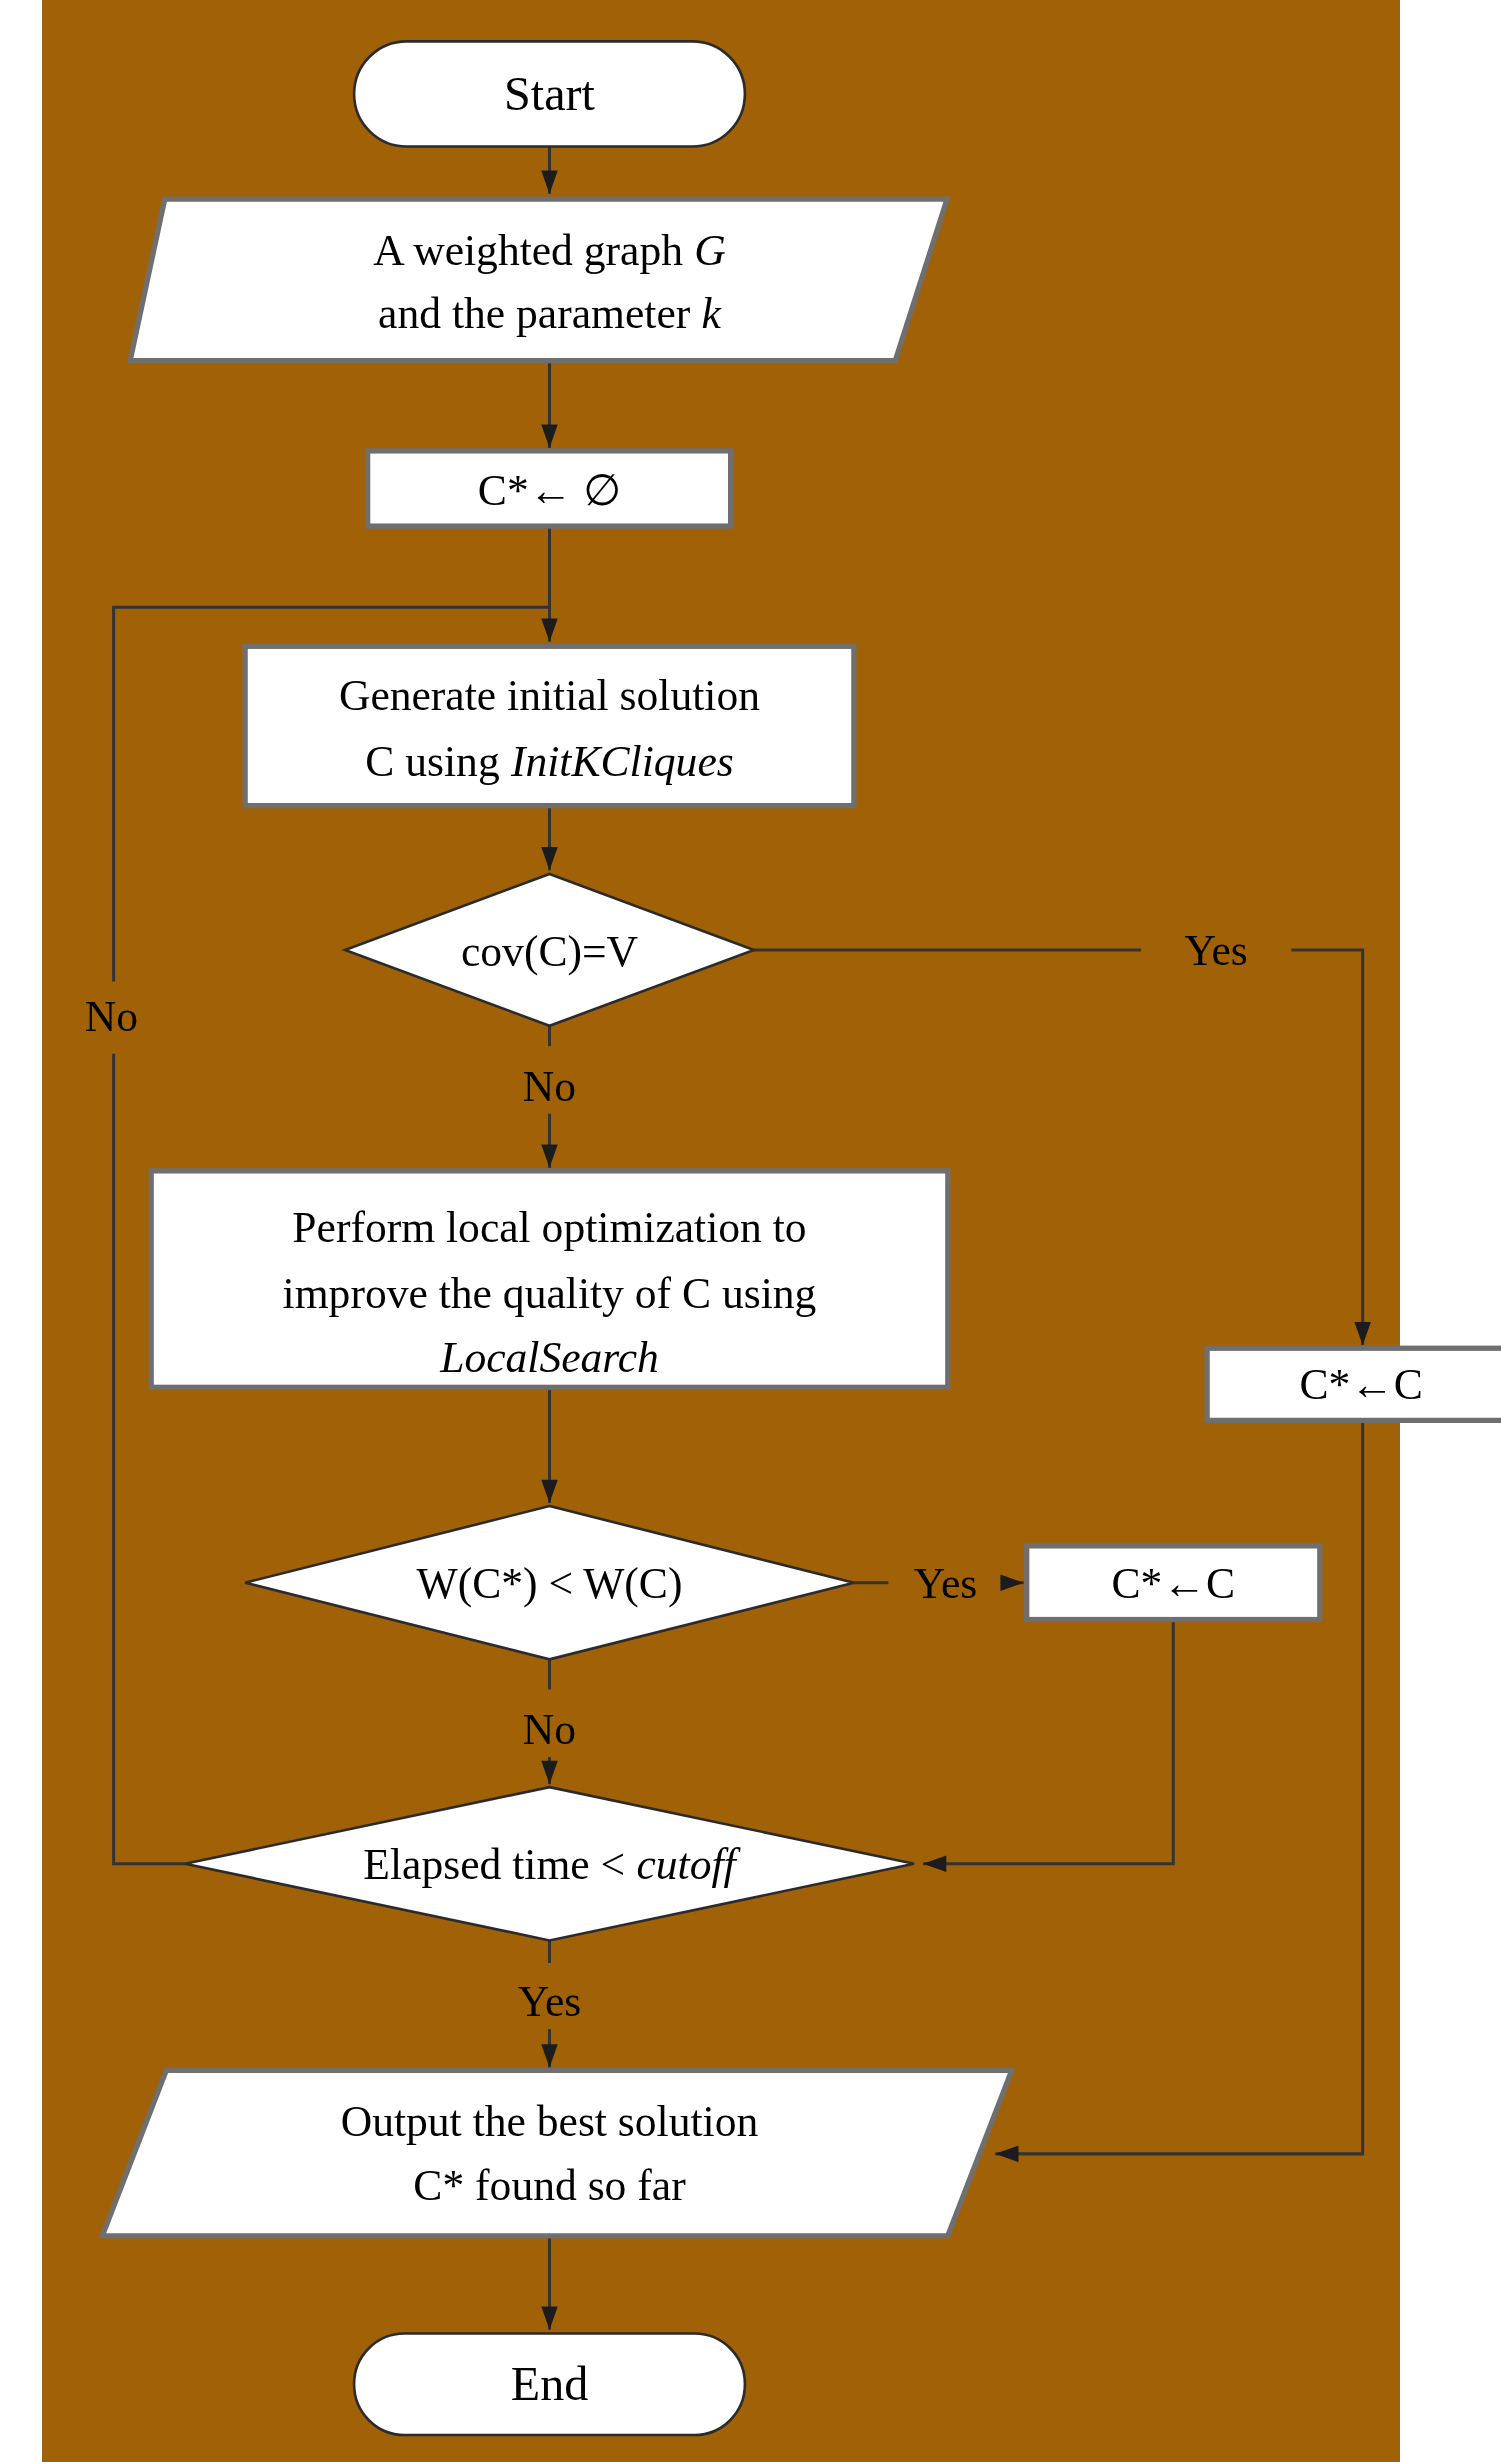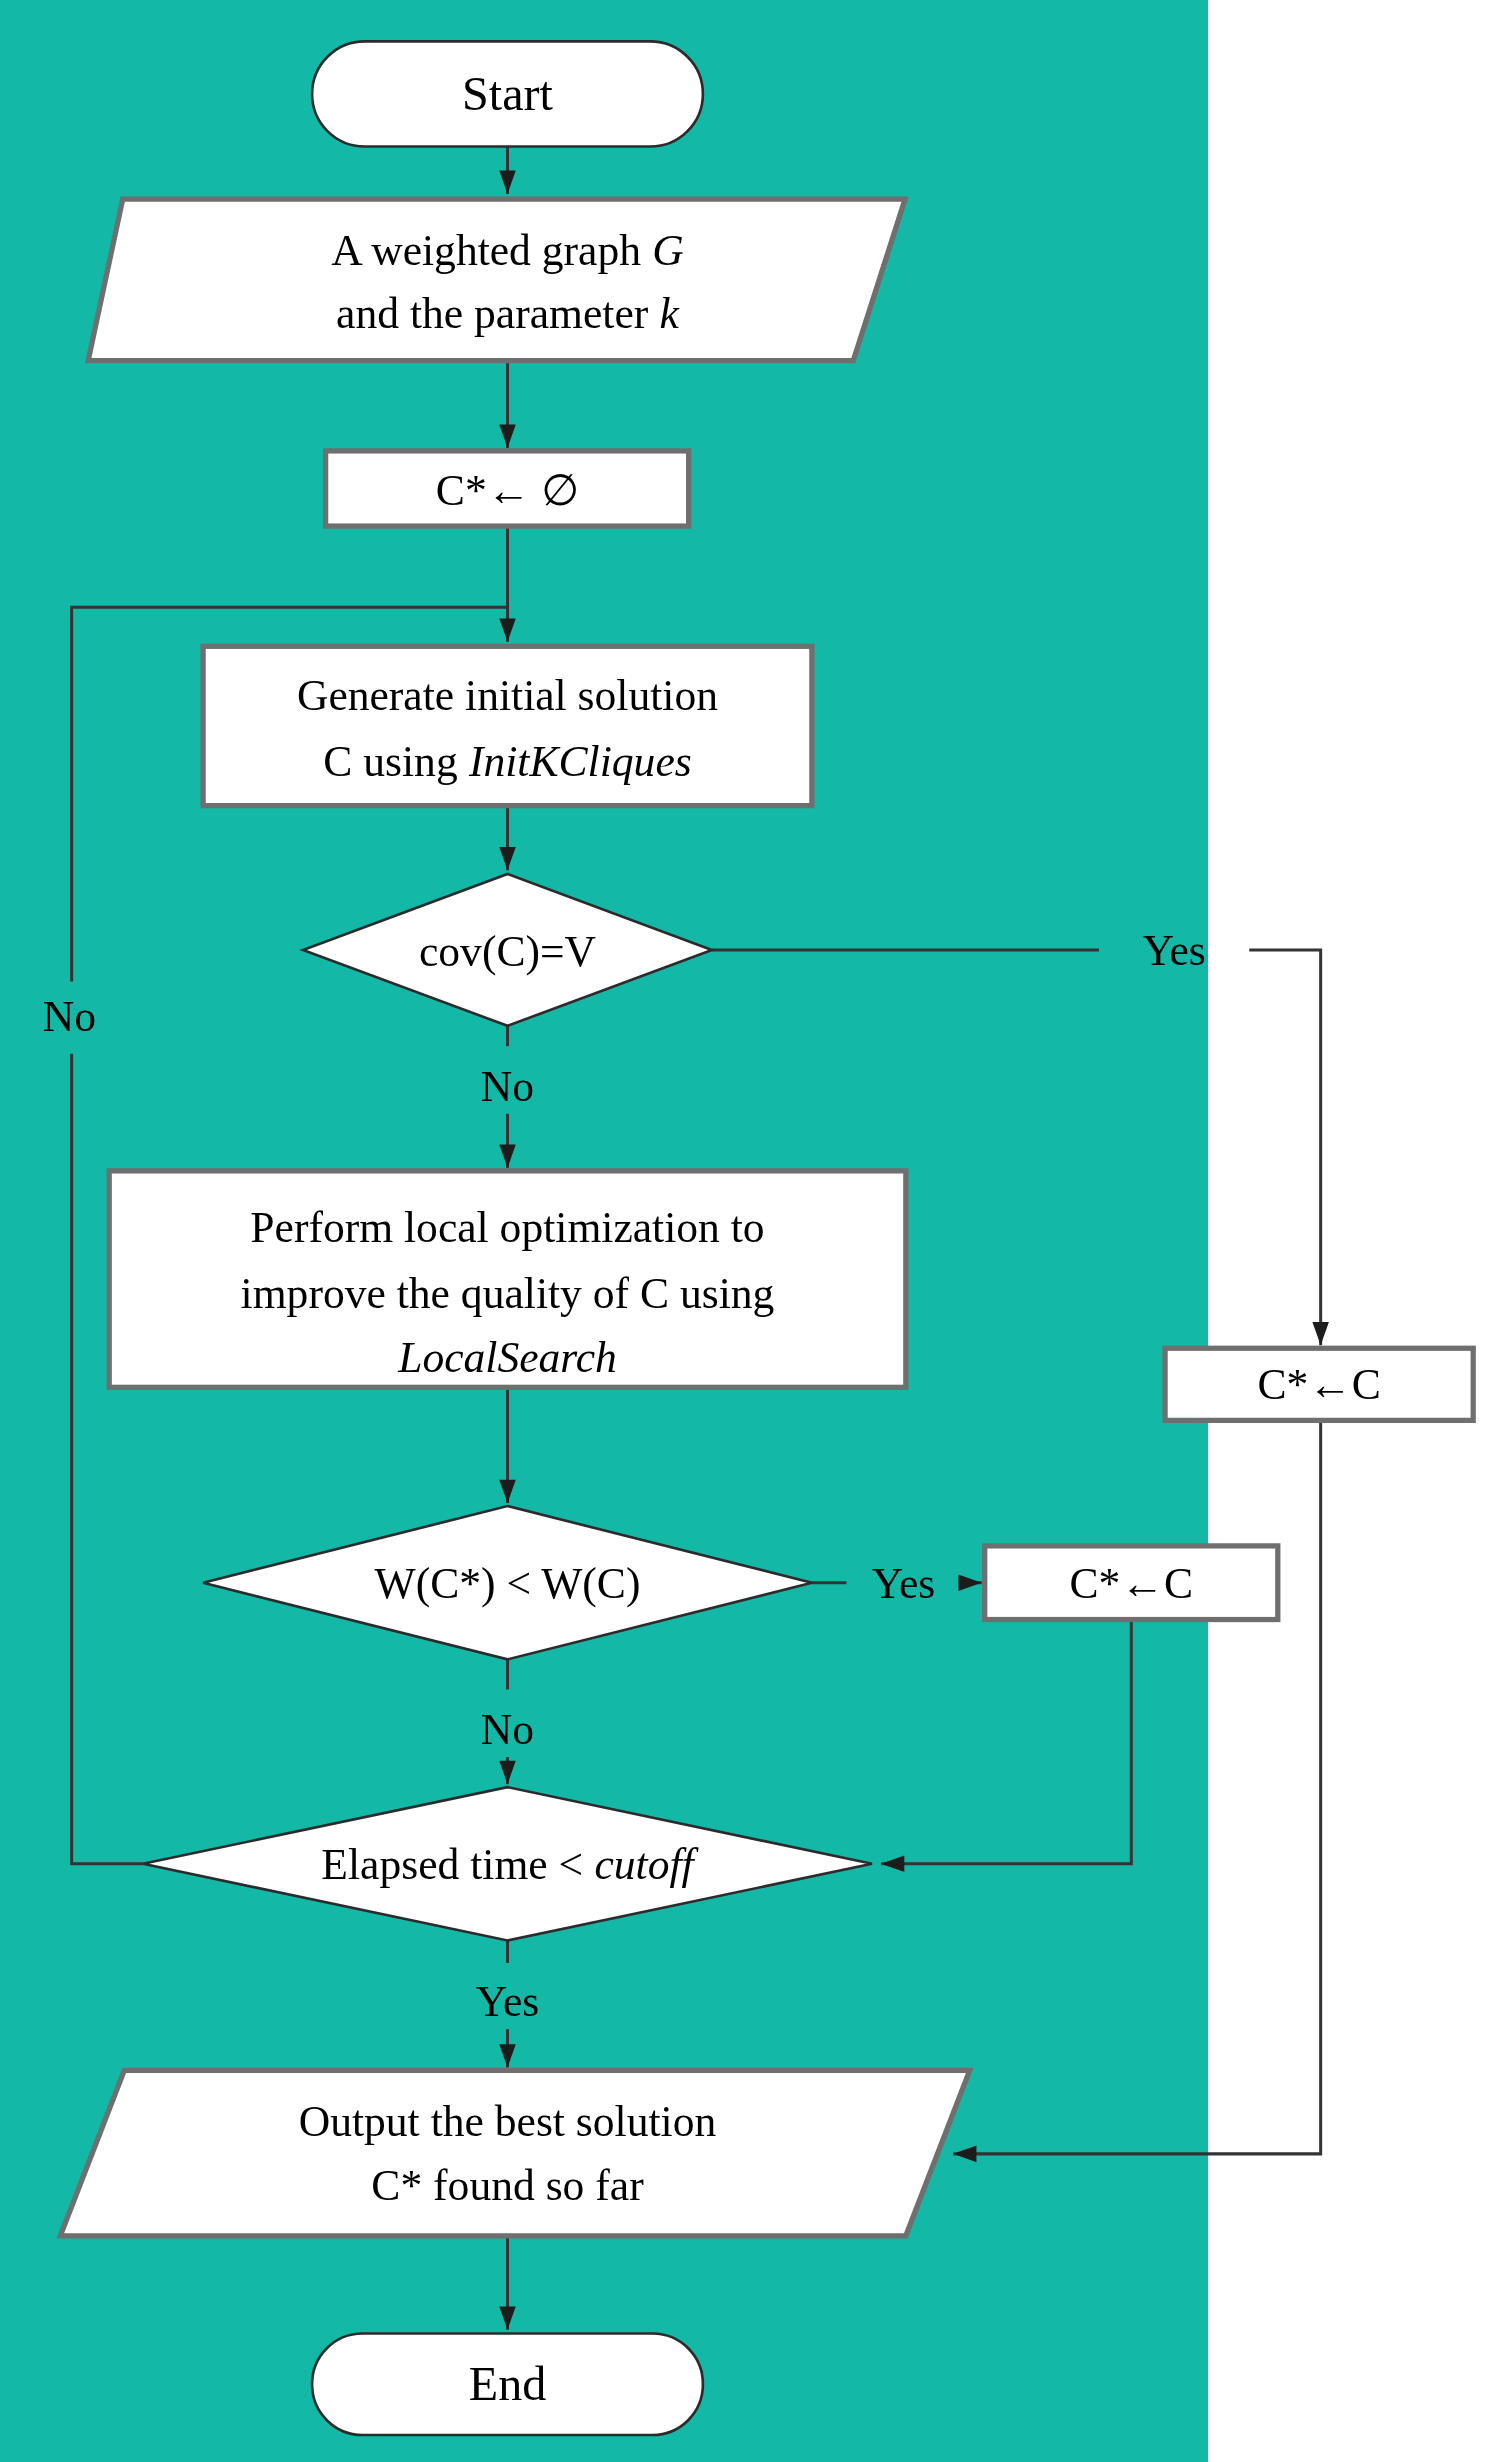--- a/index.html
+++ b/index.html
@@ -1,16 +1,16 @@
 <!DOCTYPE html>
 <html style="font-size:12px"><head>
 <meta charset="utf-8">
 <style>
   html, body { margin: 0; padding: 0; background: #ffffff; }
-  .canvas { width: 1208px; height: 2462px; background: #14b8a6; position: relative; }
+  .canvas { width: 1358px; height: 2462px; background: #a16207; position: relative; margin-left: 42px; }
   svg { display: block; }
   .shape-proc { fill: #ffffff; stroke: #6f6f6f; stroke-width: 7; }
   .shape-term { fill: #ffffff; stroke: #2b2b2b; stroke-width: 3.5; }
   .shape-dec  { fill: #ffffff; stroke: #2b2b2b; stroke-width: 3.5; }
   .edge { fill: none; stroke: #333333; stroke-width: 4; }
   .lbl {
     font-family: "Liberation Serif", "DejaVu Serif", serif;
     font-size: 58px; fill: #000000; text-anchor: middle;
   }
   .lbl-big { font-size: 64px; }

